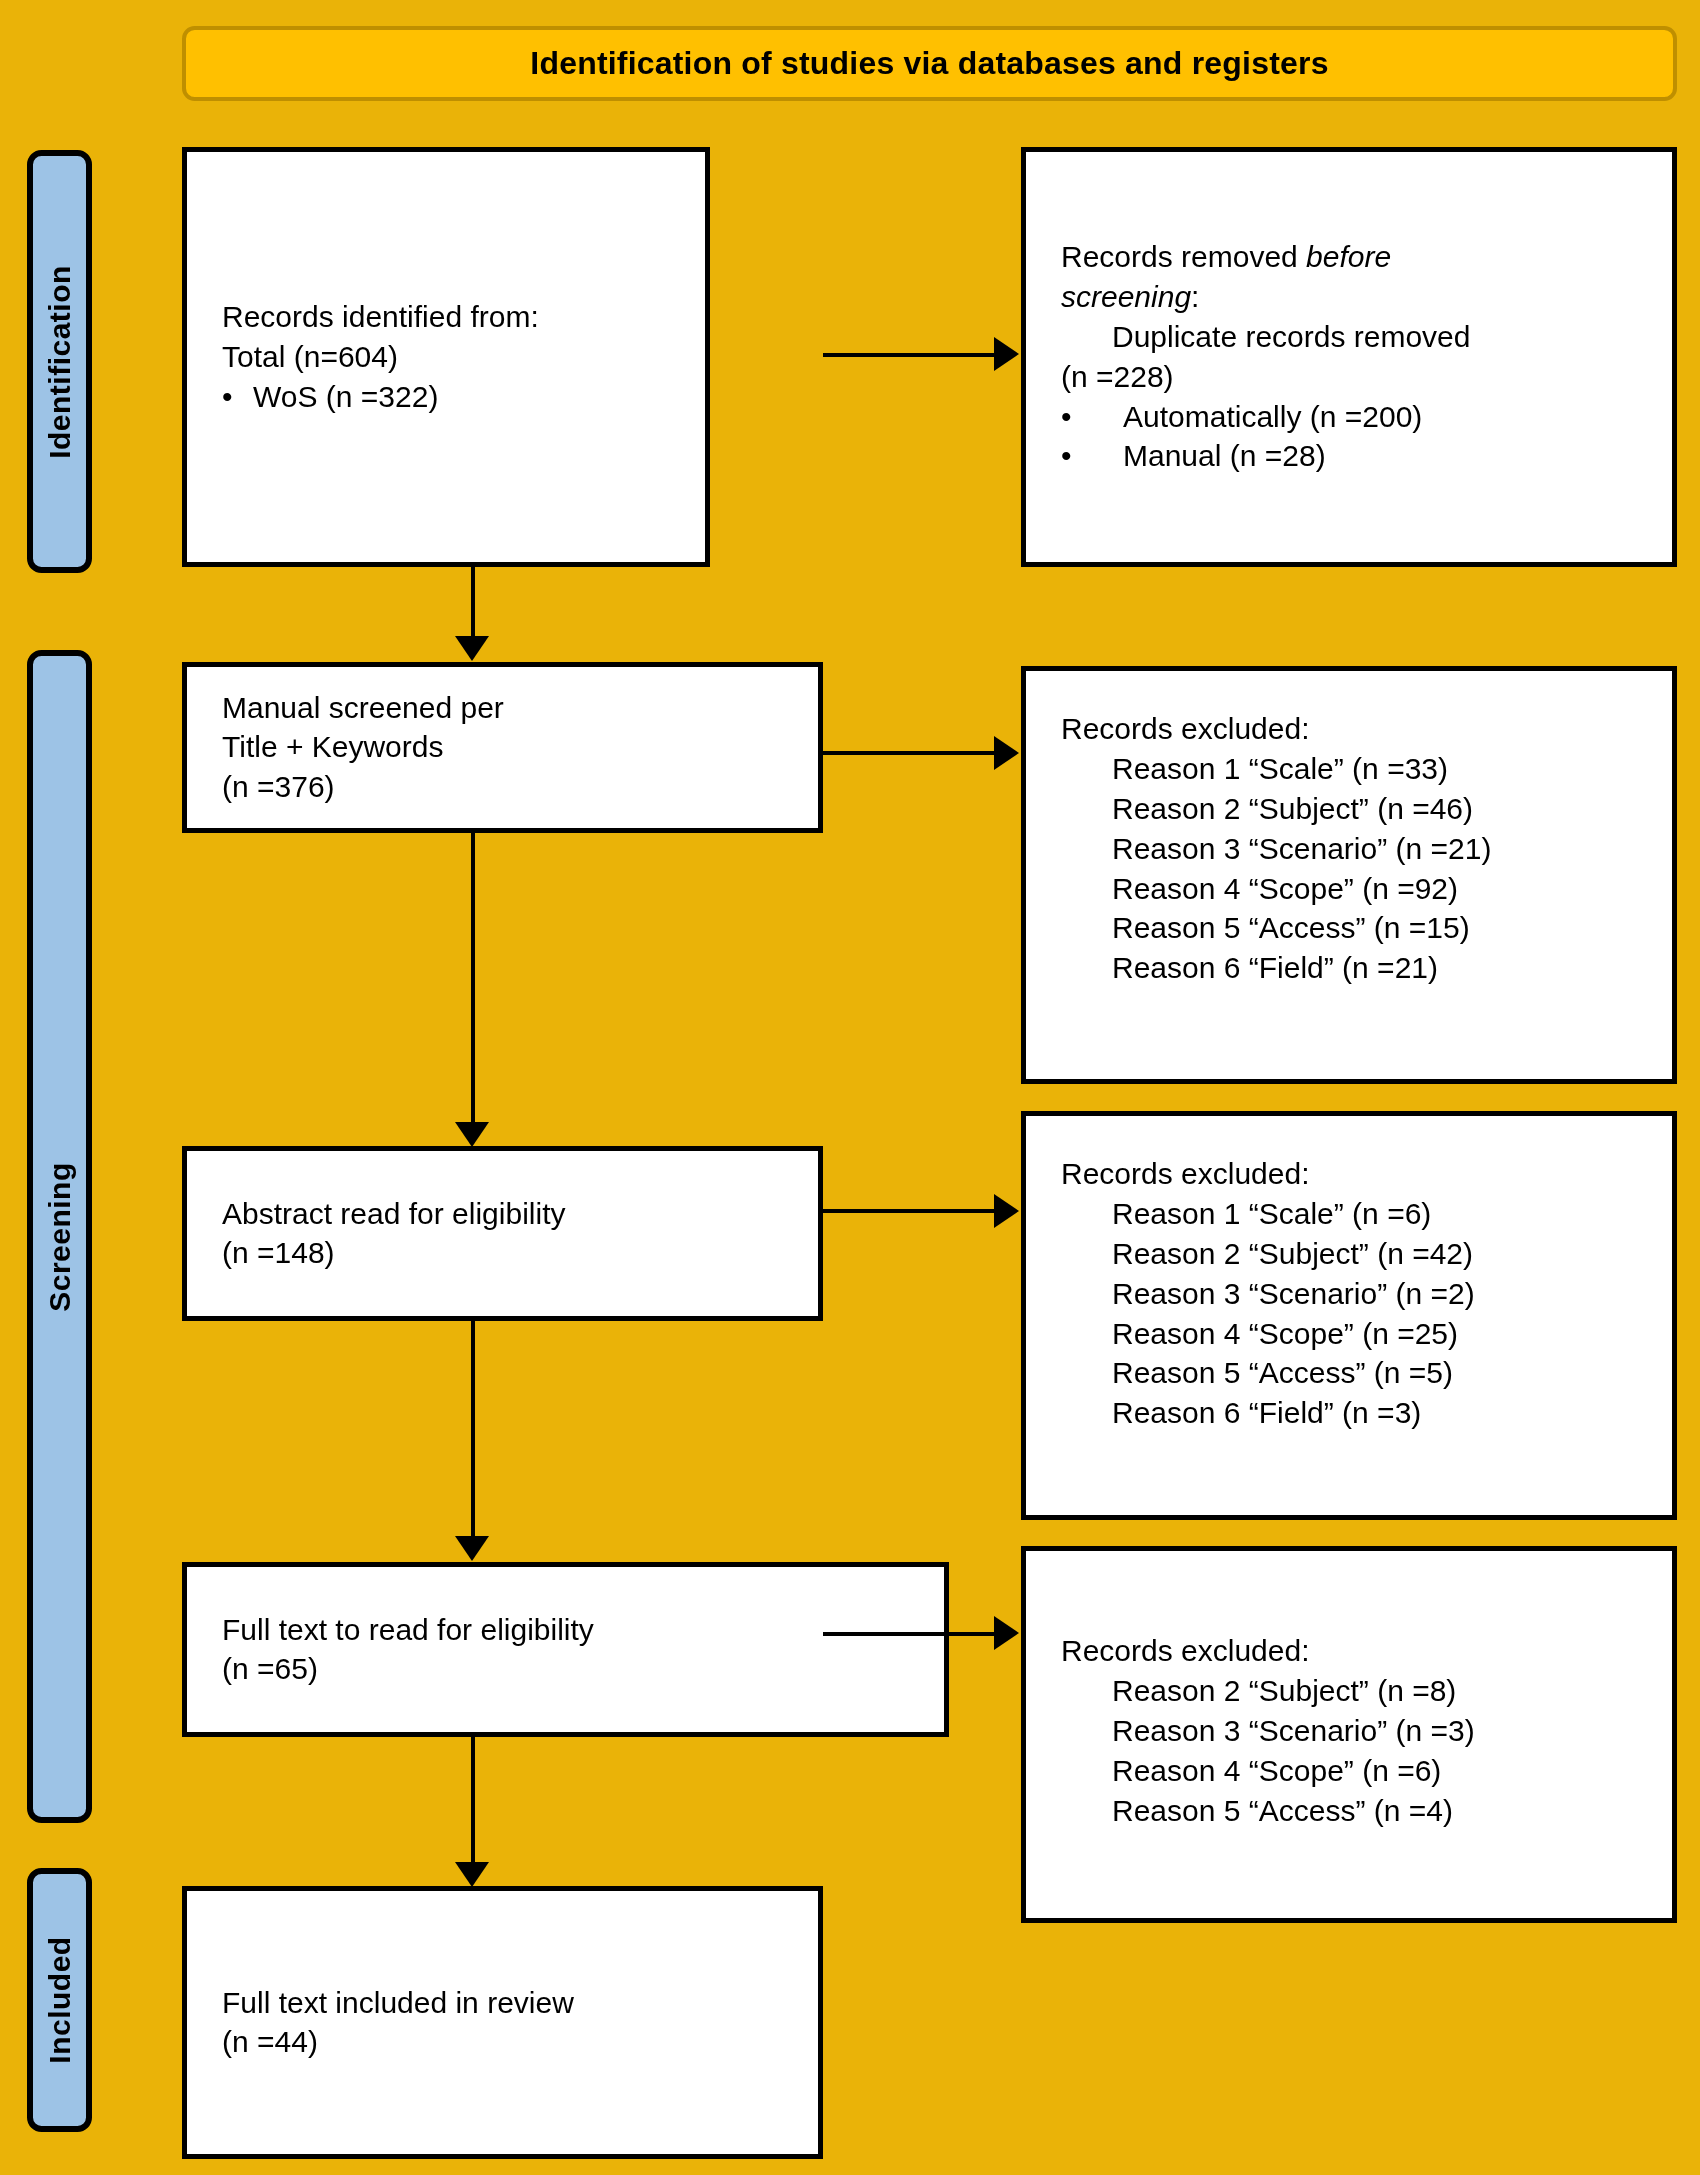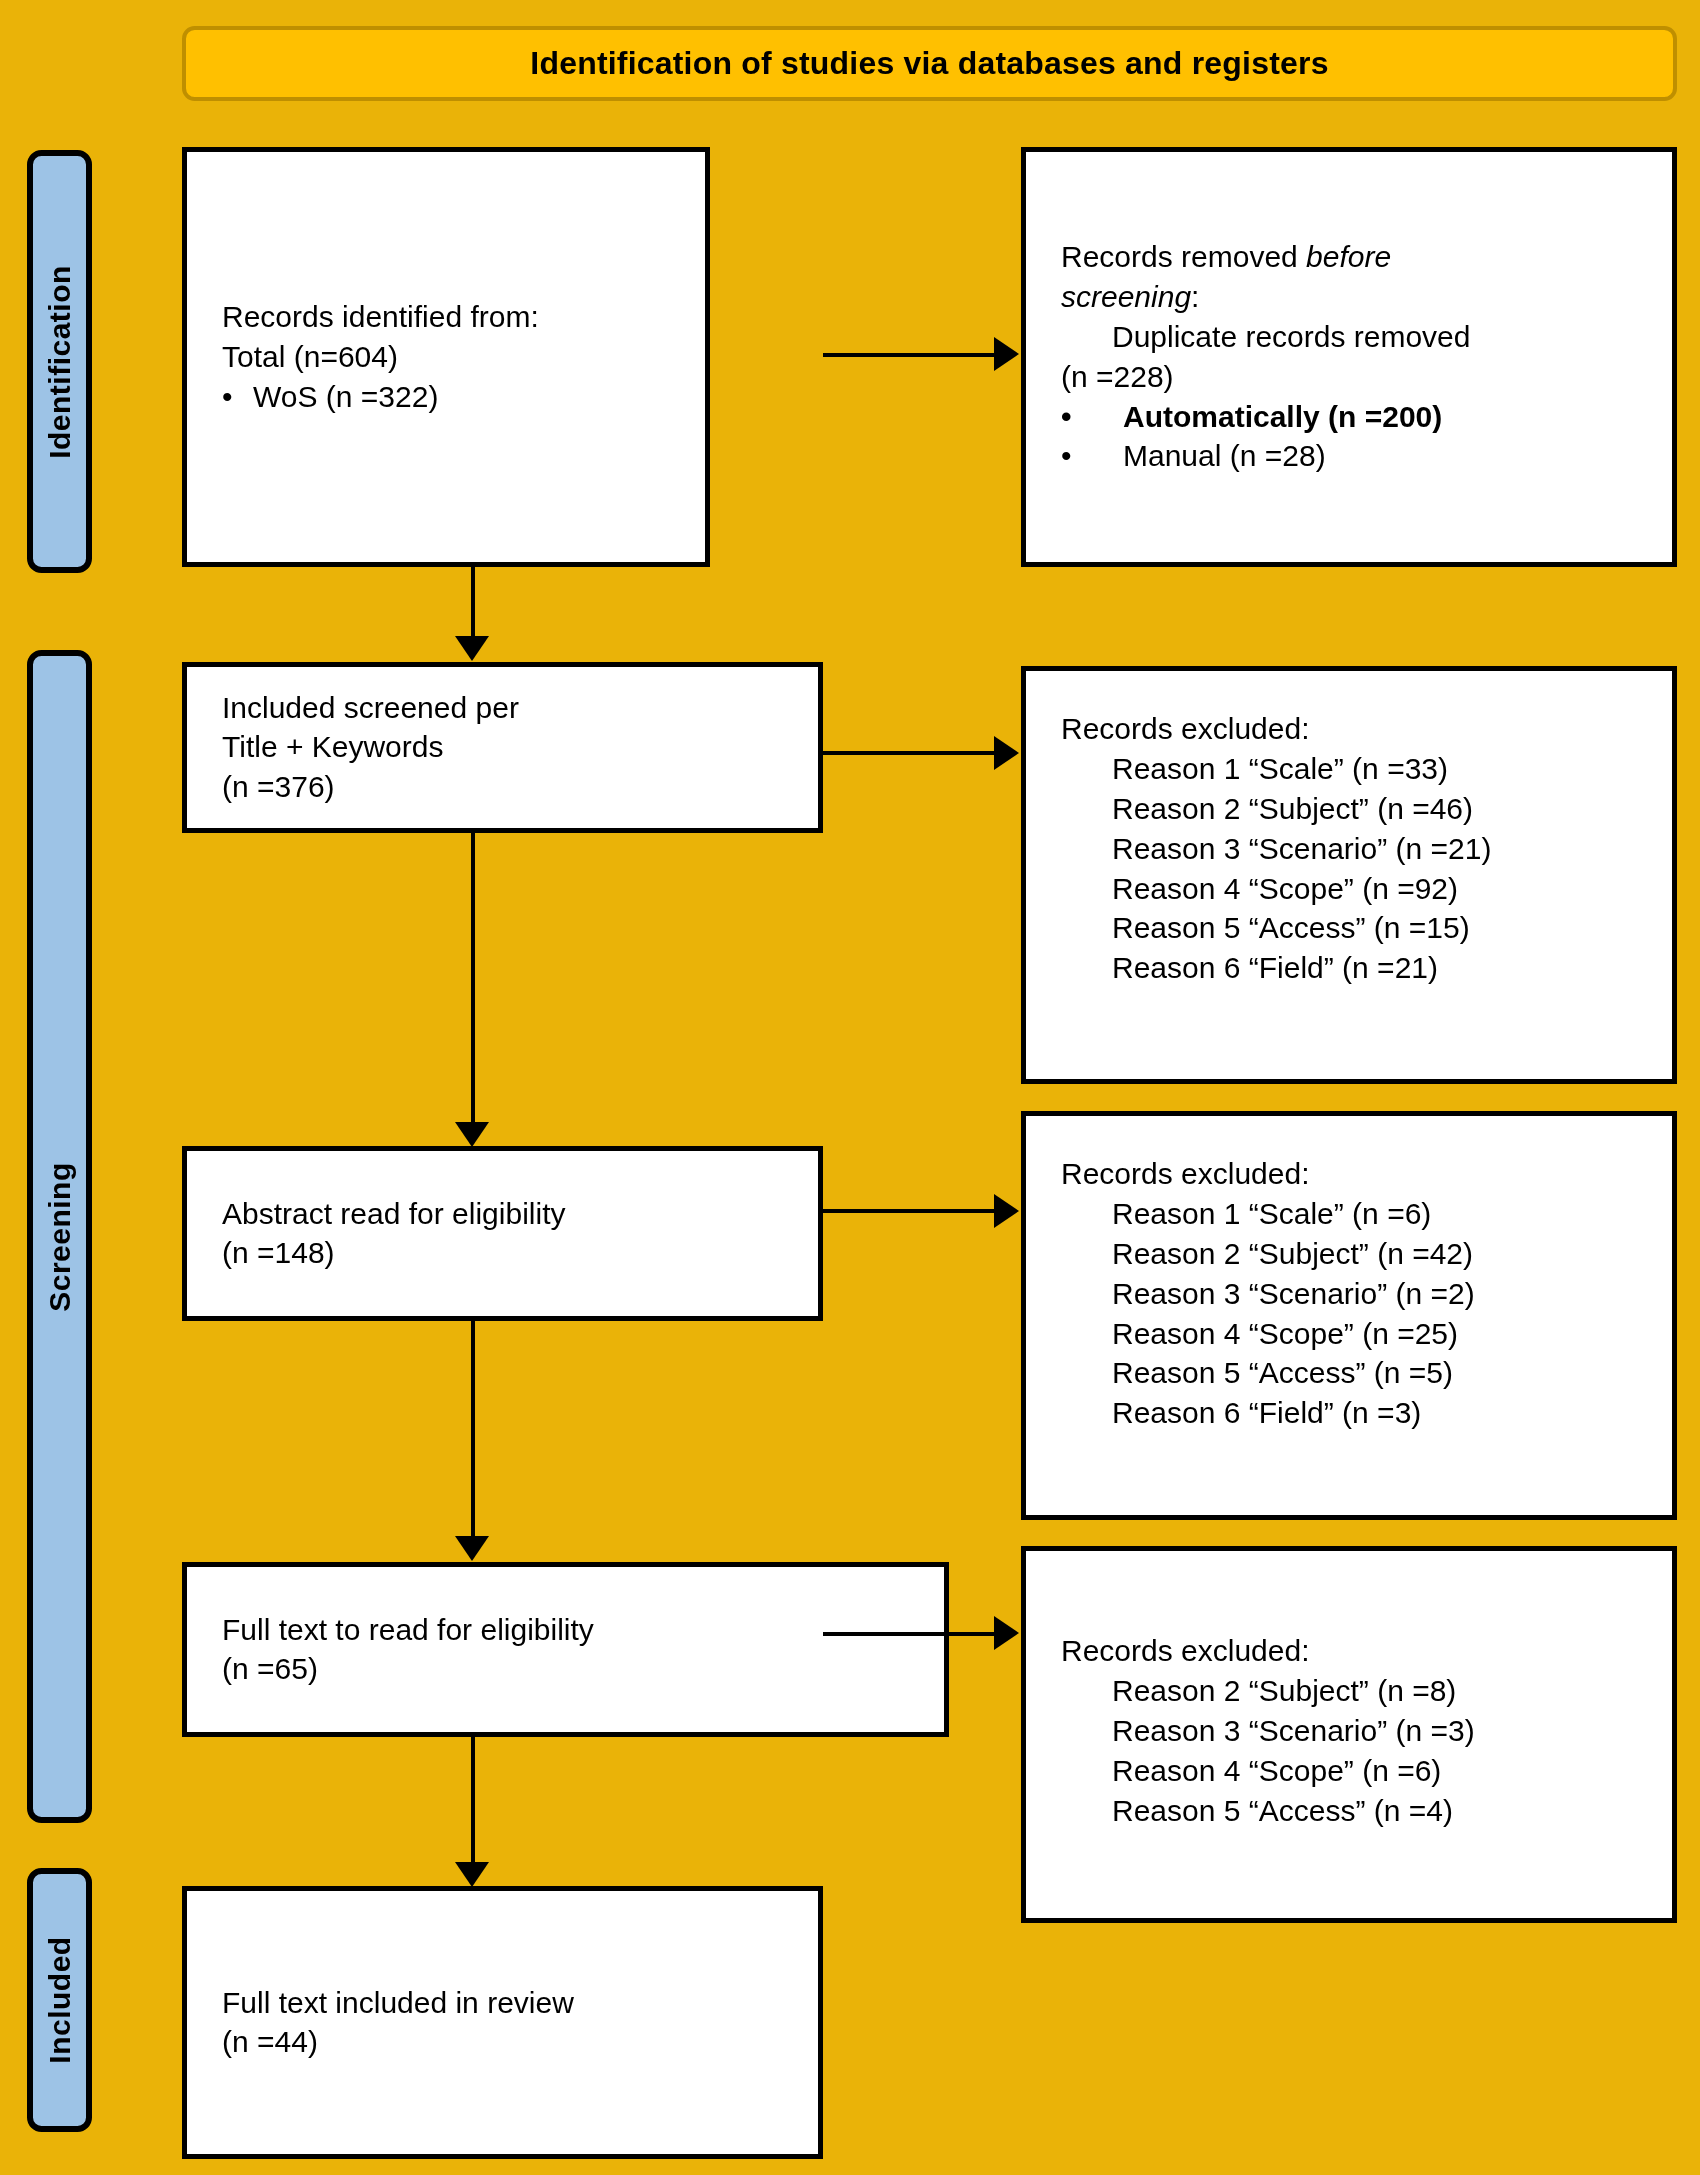--- a/index.html
+++ b/index.html
@@ -153,34 +153,34 @@
       <span class="blt">WoS (n =322)</span>
     </div>
   </div>
 
   <div class="box" style="left:1021px; top:147px; width:656px; height:420px;">
     <div class="box-inner mid">
       <span class="ln"><span>Records removed </span><span class="ital-word">before</span></span>
       <span class="ln"><span class="ital-word">screening</span><span>:</span></span>
       <span class="ind">Duplicate records removed</span>
       <span class="ln">(n =228)</span>
-      <span class="blt" style="padding-left:62px;font-weight:bold;">Automatically (n =200)</span>
+      <span class="blt" style="padding-left:62px;">Automatically (n =200)</span>
       <span class="blt" style="padding-left:62px;">Manual (n =28)</span>
     </div>
   </div>
 
   <div class="hline" style="left:823px; top:353px; width:175px;"></div>
   <div class="arrow-right" style="left:994px; top:337px;"></div>
 
   <div class="vline" style="left:471px; top:567px; width:3.6px; height:71px;"></div>
   <div class="arrow-down" style="left:455px; top:636px;"></div>
 
   <div class="box" style="left:182px; top:662px; width:641px; height:171px;">
     <div class="box-inner mid">
-      <span class="ln">Included screened per</span>
+      <span class="ln">Manual screened per</span>
       <span class="ln">Title + Keywords</span>
       <span class="ln">(n =376)</span>
     </div>
   </div>
 
   <div class="box" style="left:1021px; top:666px; width:656px; height:418px;">
     <div class="box-inner" style="top:38px;">
       <span class="ln">Records excluded:</span>
       <span class="ind">Reason 1 “Scale” (n =33)</span>
       <span class="ind">Reason 2 “Subject” (n =46)</span>

